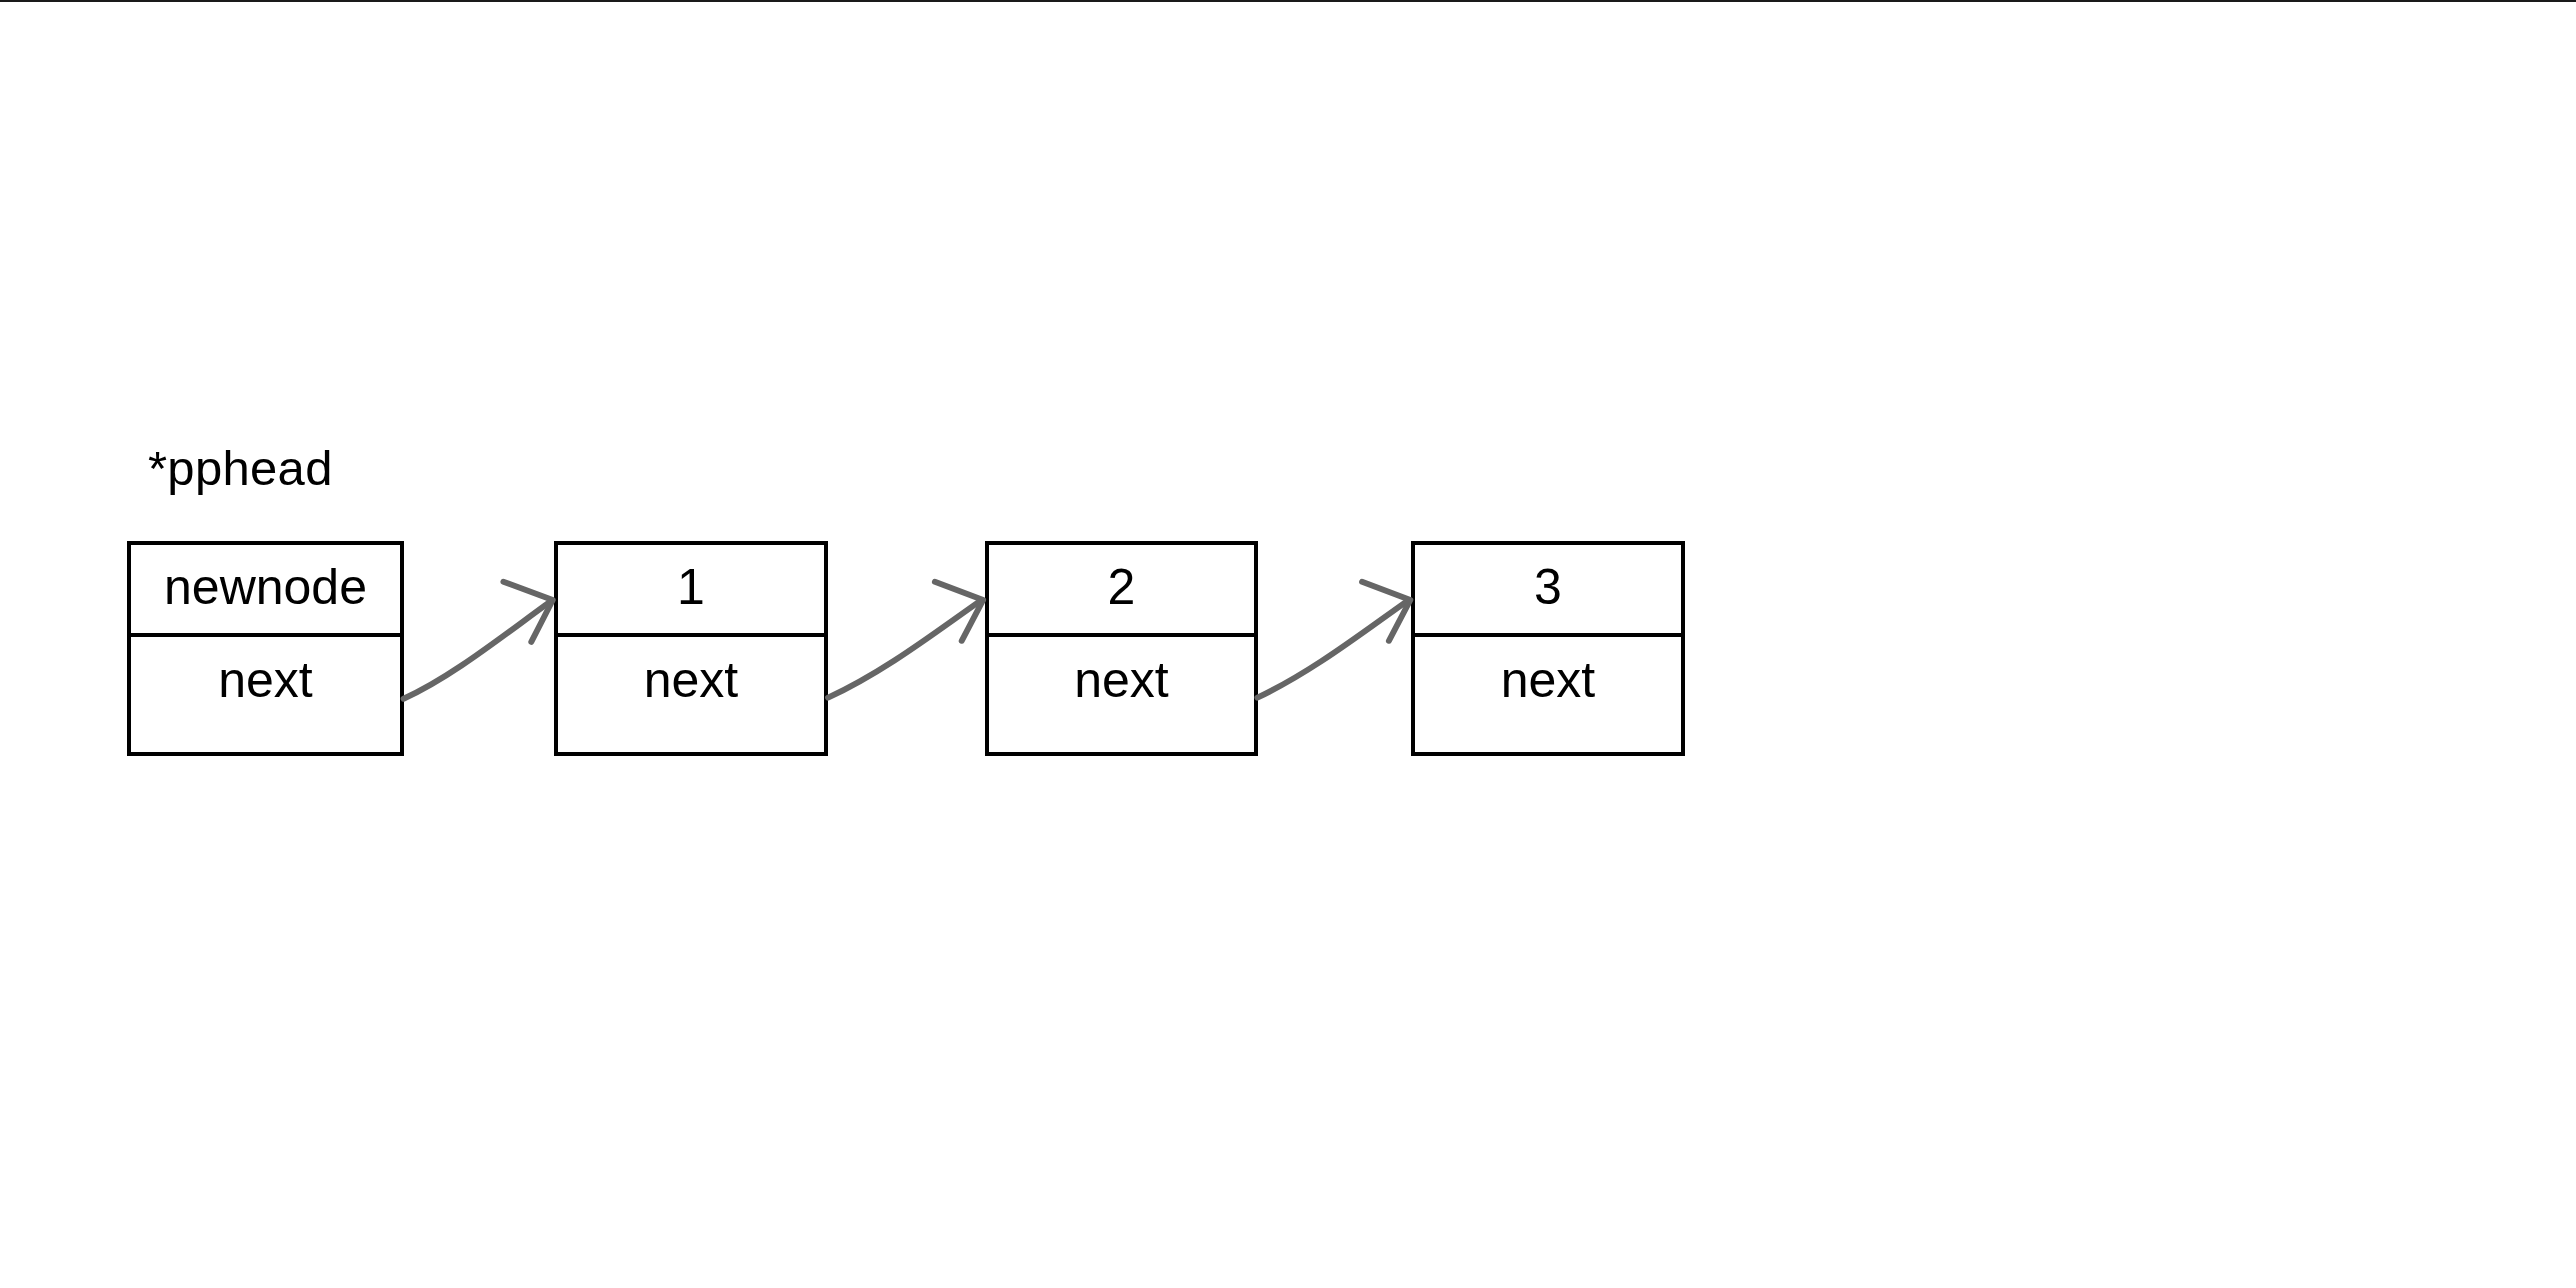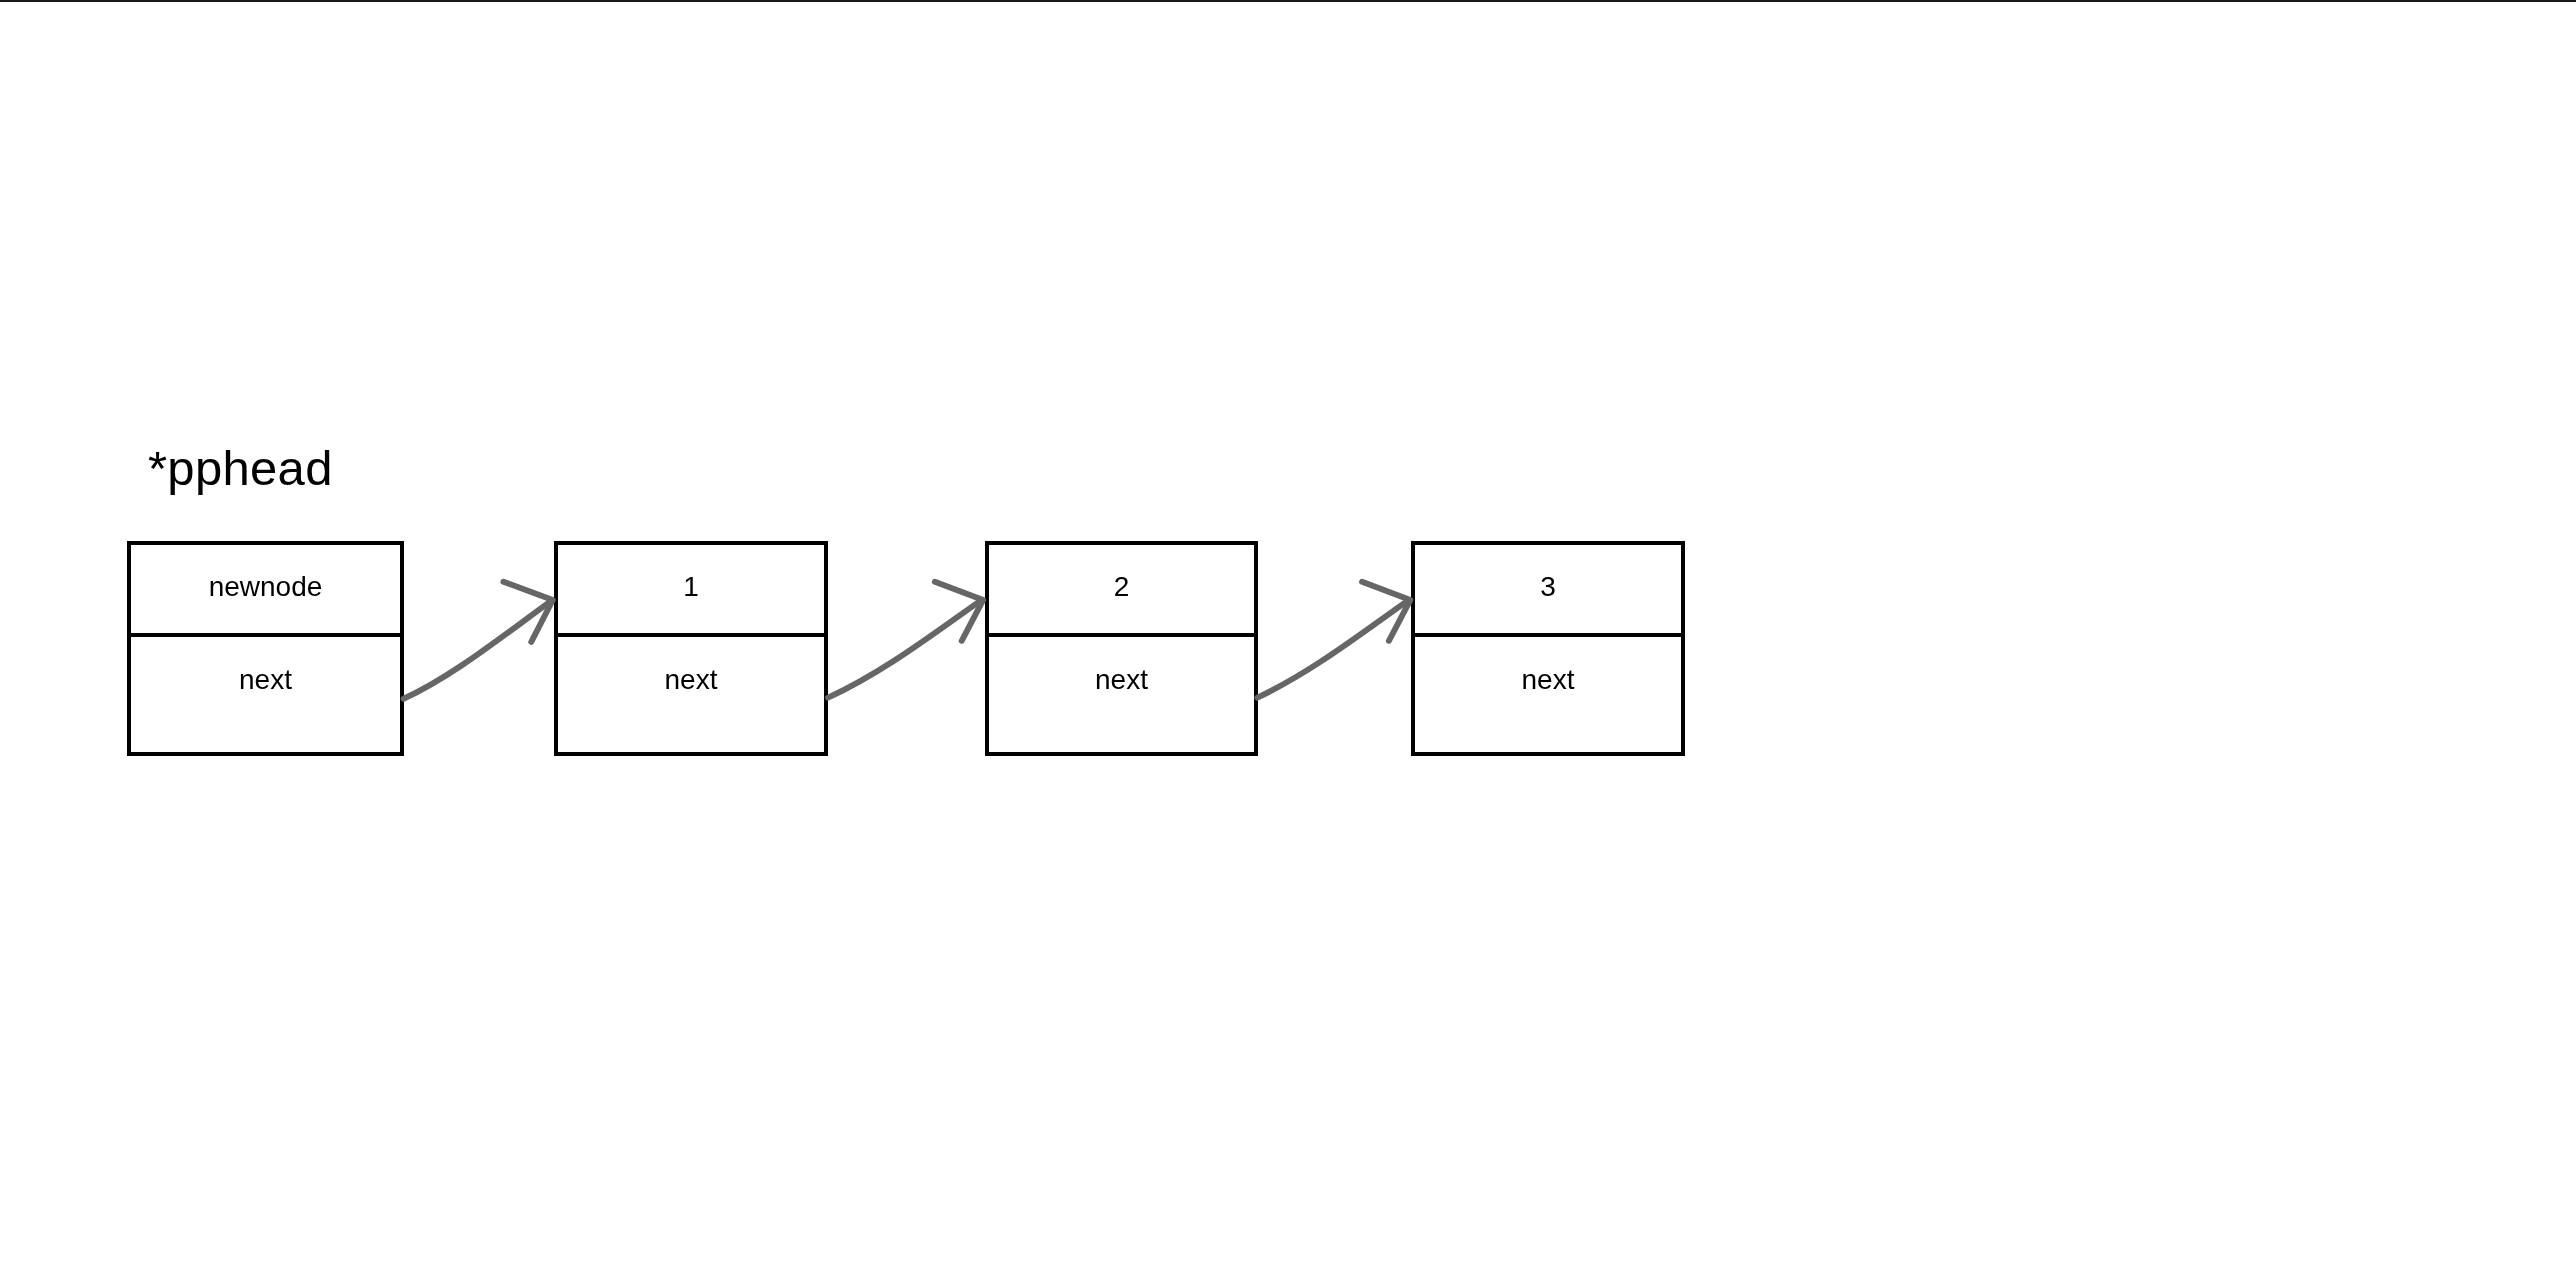--- a/index.html
+++ b/index.html
@@ -61,21 +61,21 @@
     background: #ffffff;
   }
   .node-cell.value-cell {
     border-bottom: 4.8px solid #000000;
     padding-bottom: 3.2px;
   }
   .node-cell.next-cell {
     padding-bottom: 30px;
   }
   .cell-text {
-    font-size: 28px;
+    font-size: 50px;
     line-height: 1;
     color: #000000;
     white-space: nowrap;
   }
 
   
   #arrow-layer {
     position: absolute;
     left: 0;
     top: 0;

